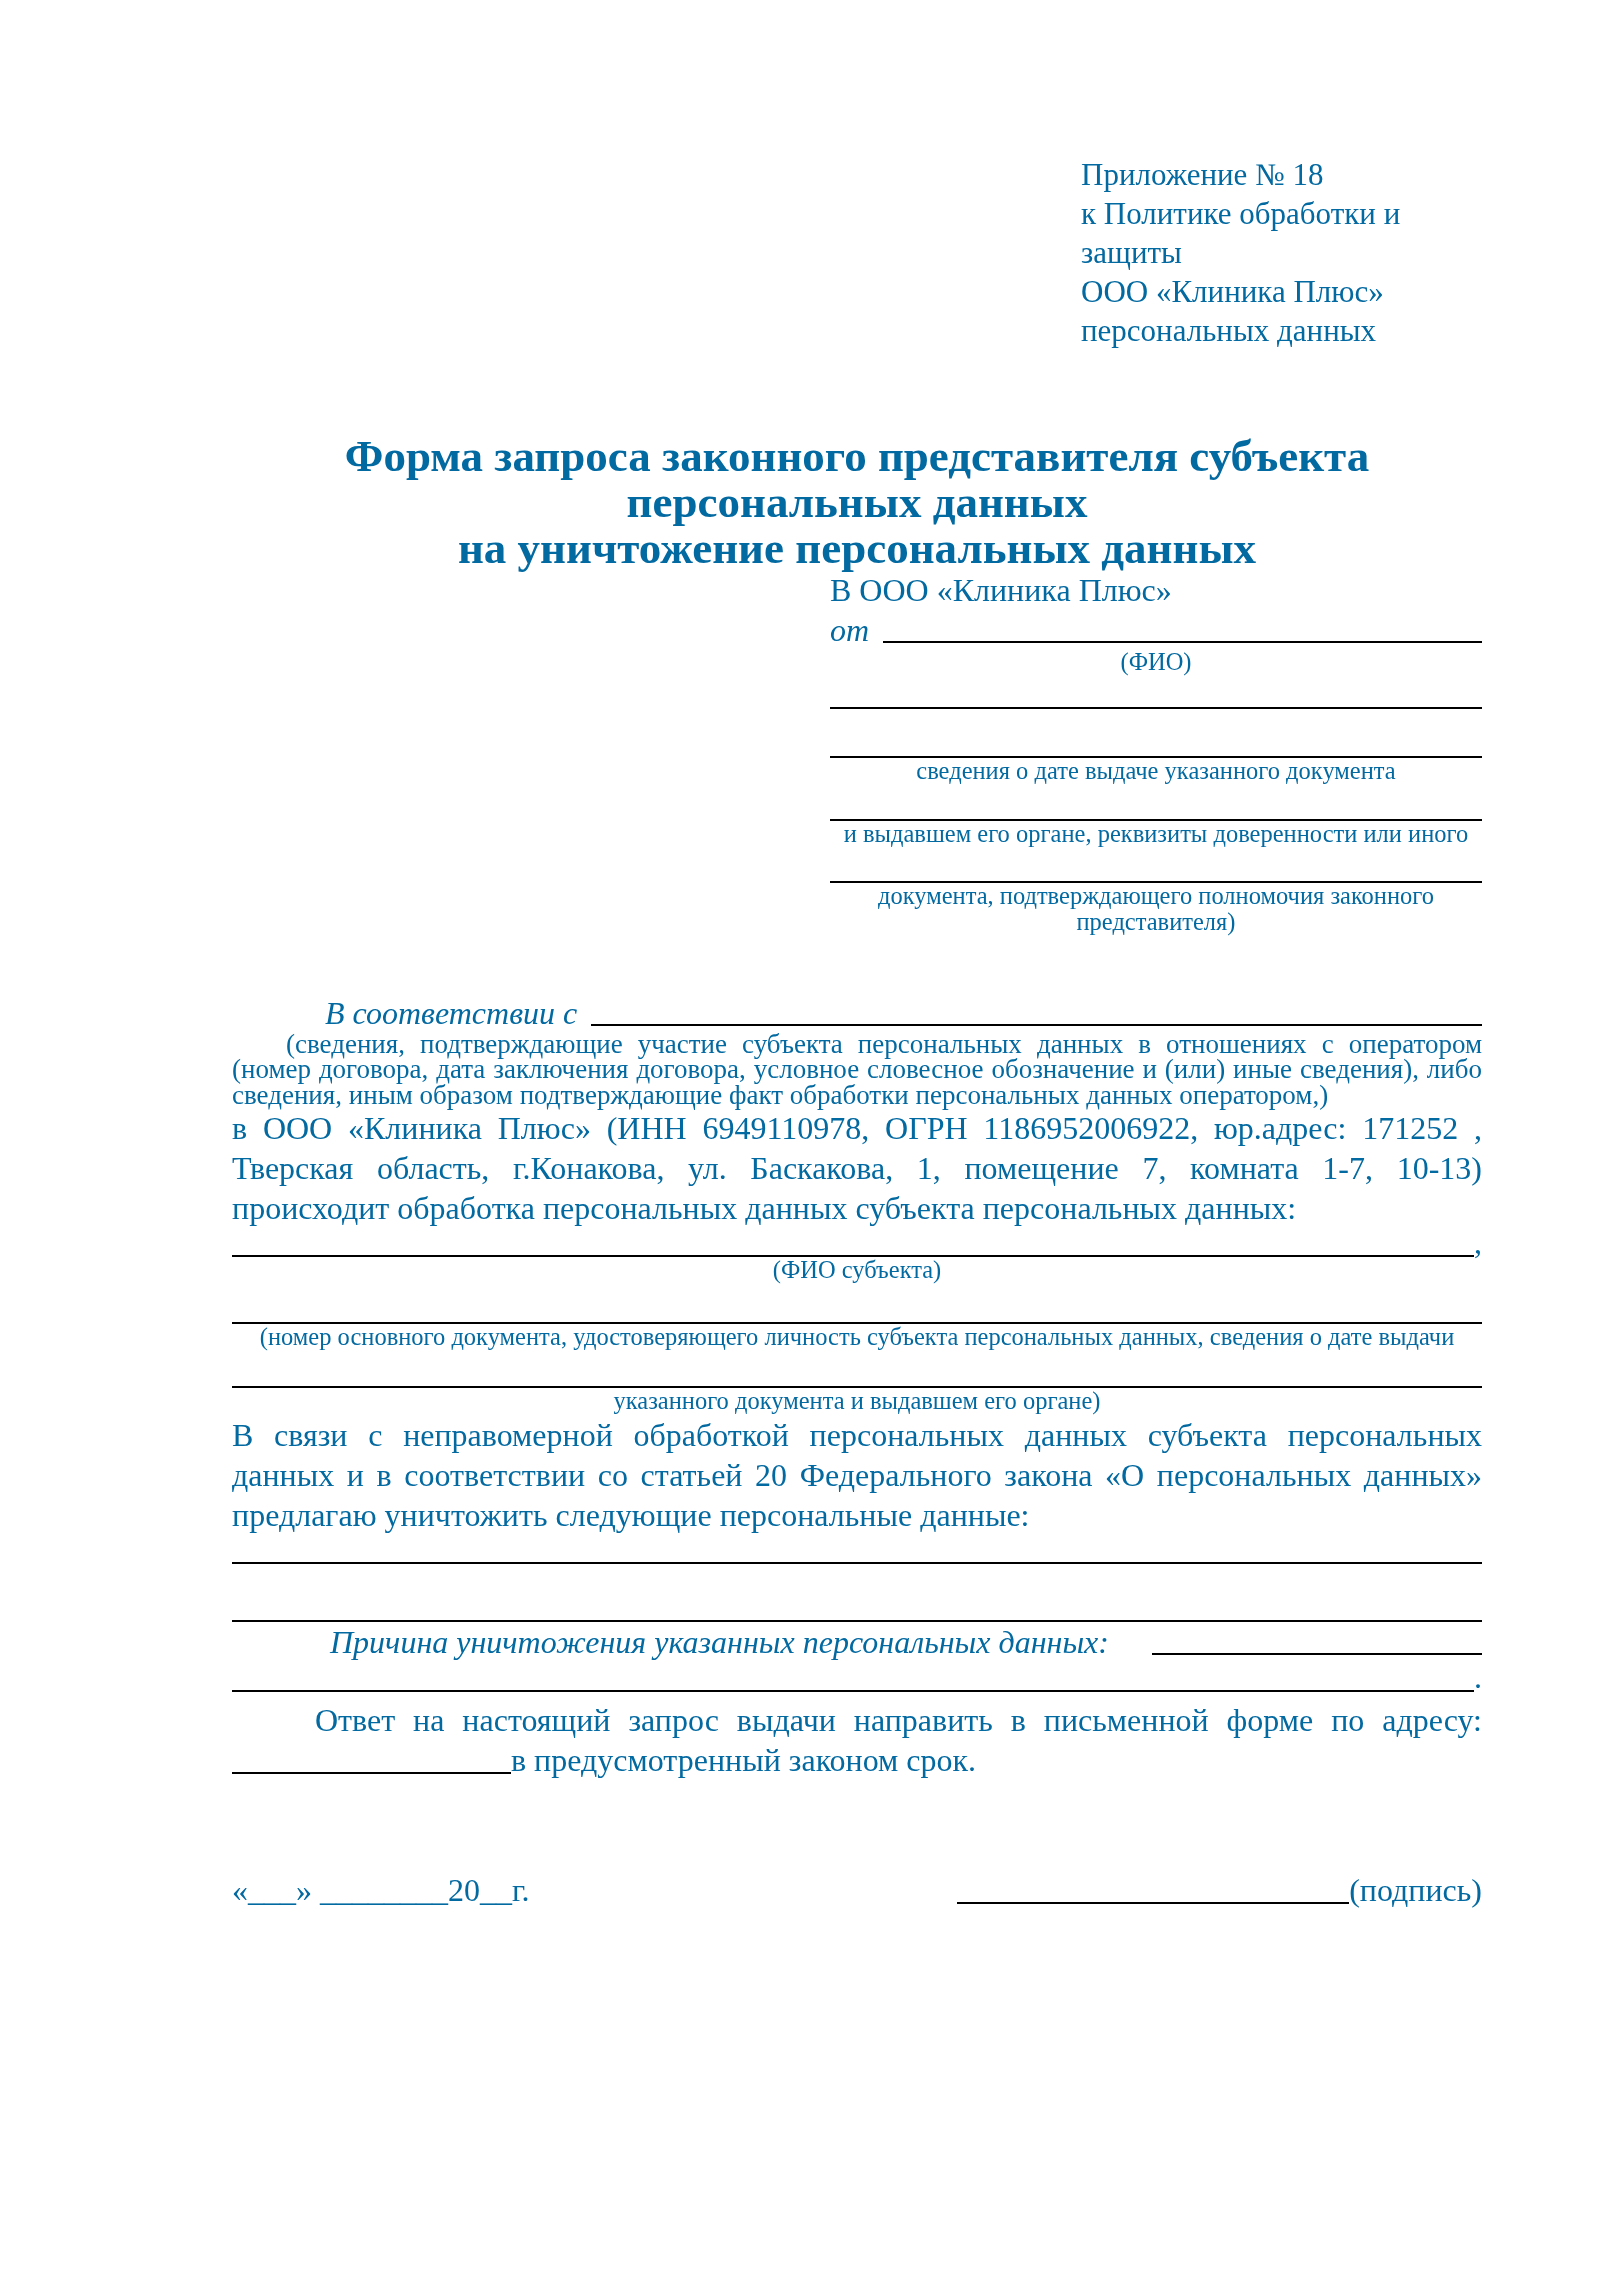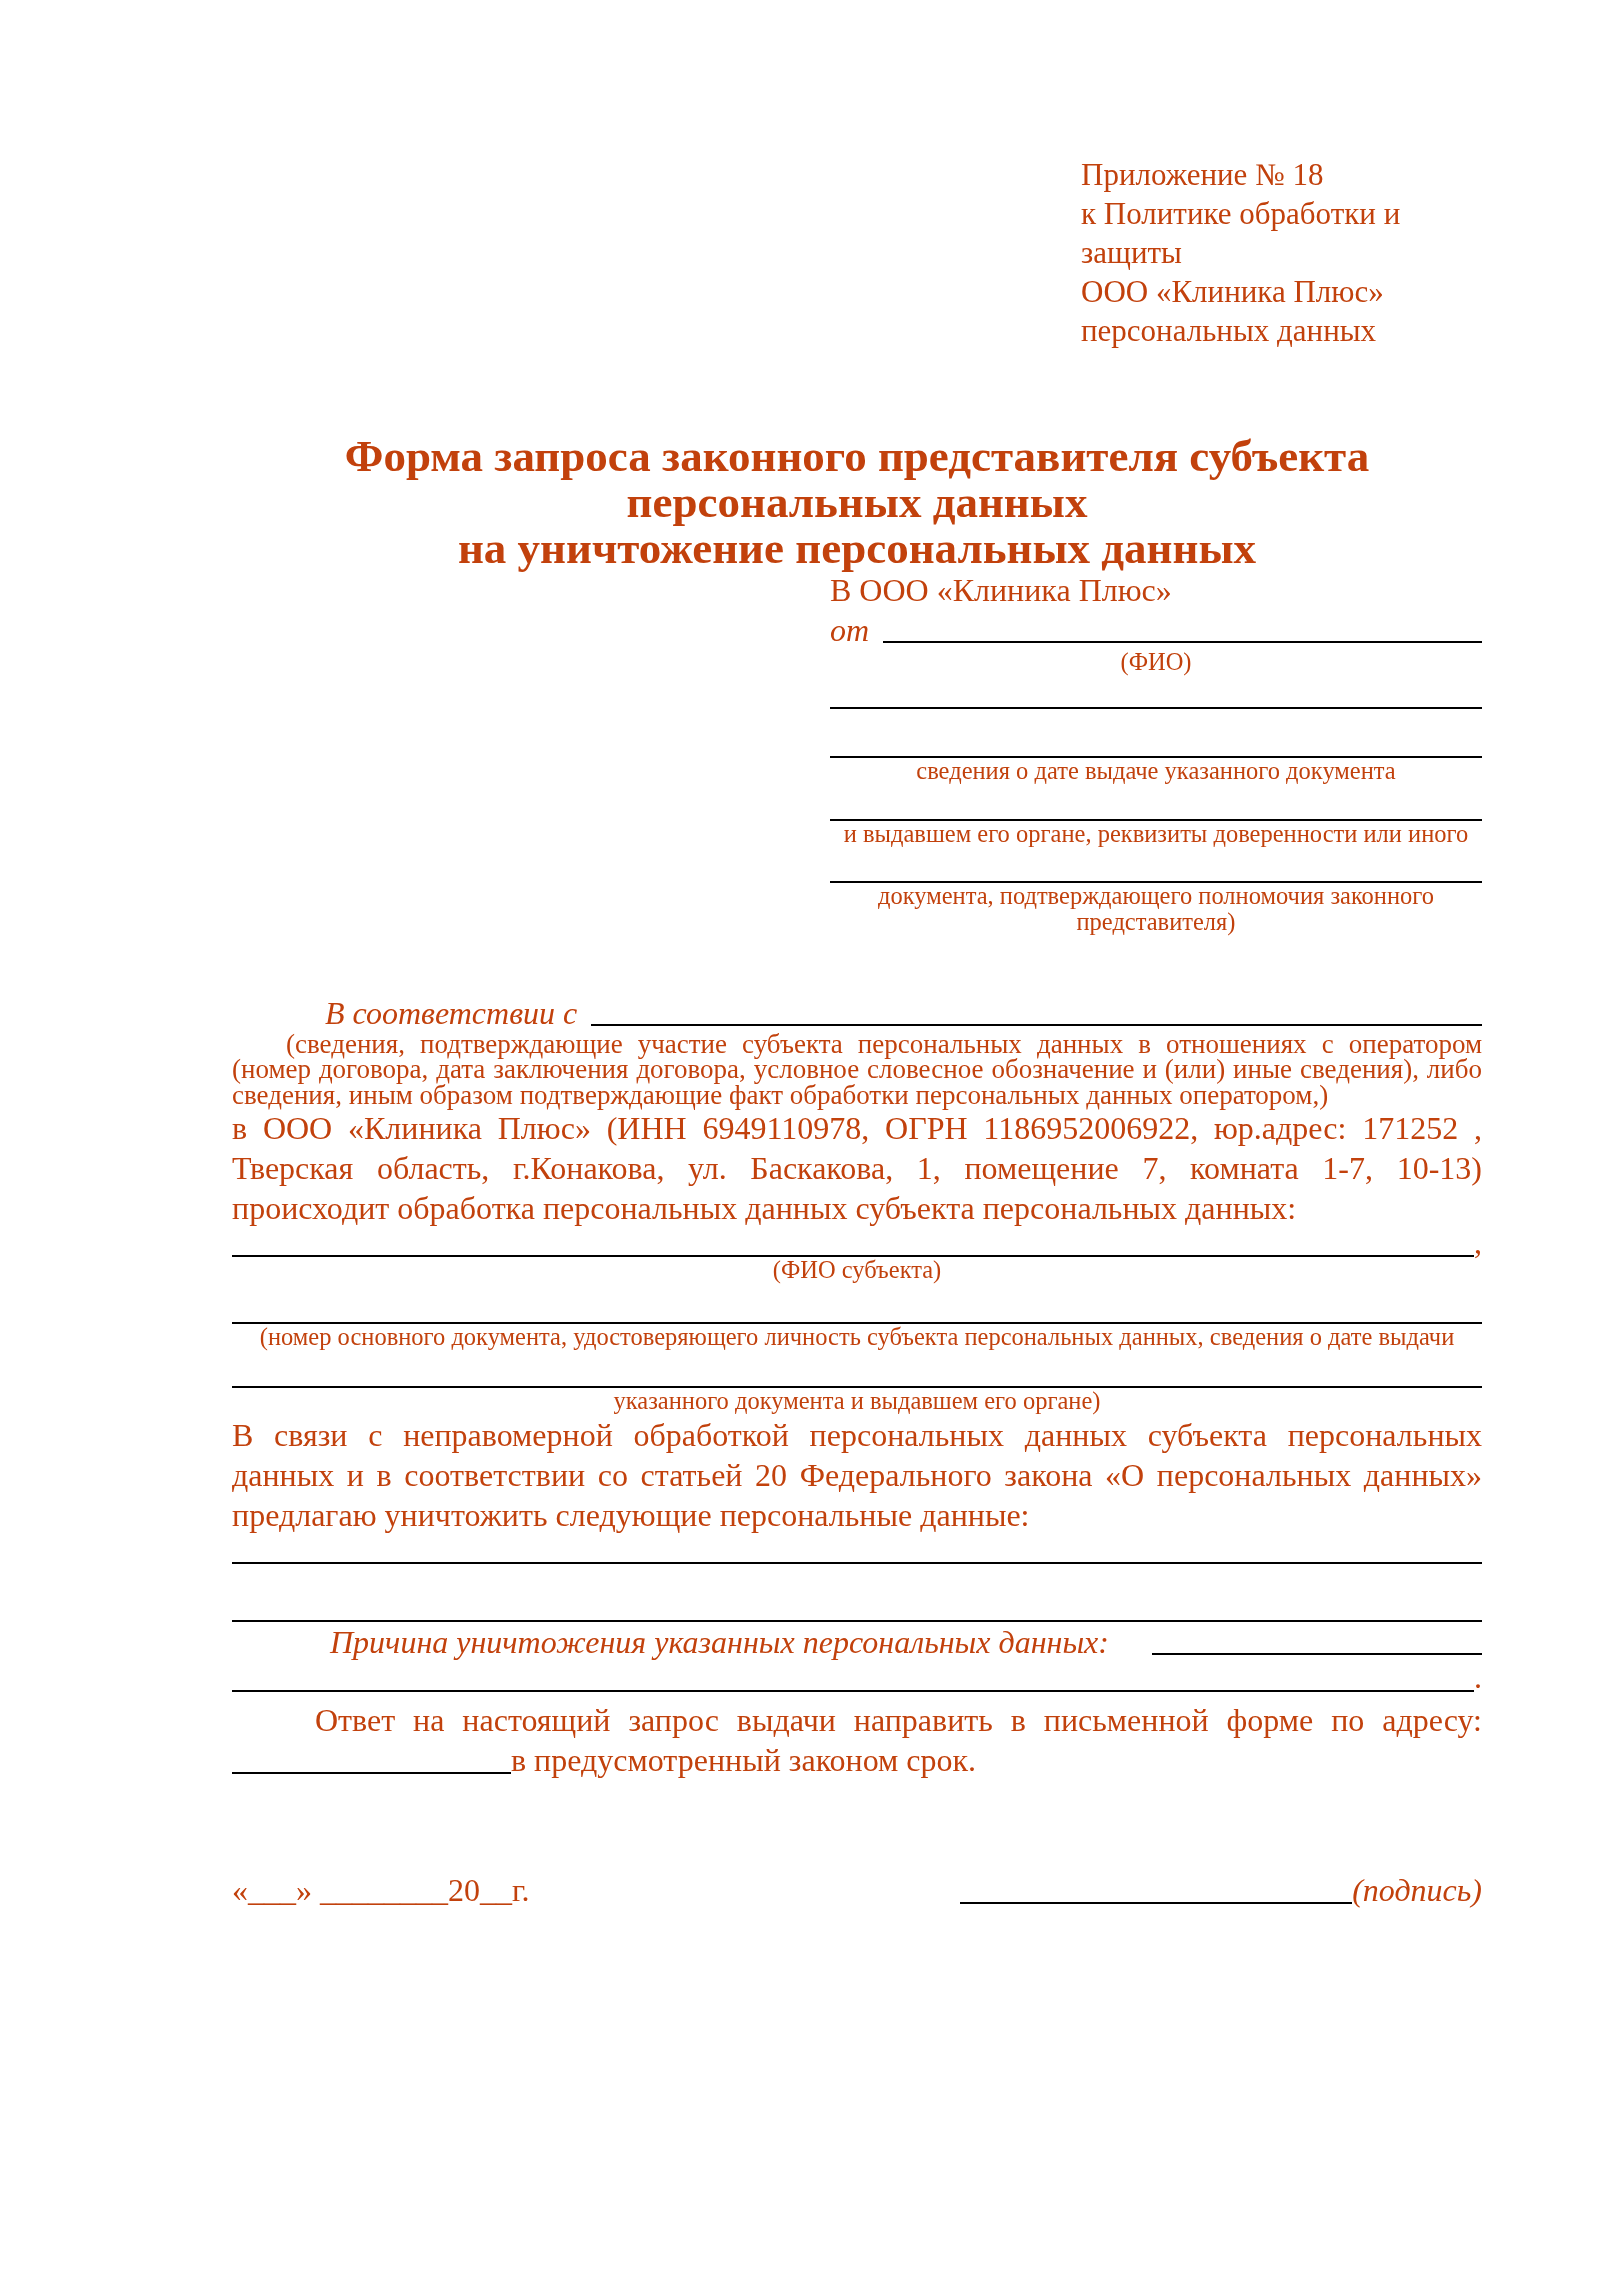--- a/index.html
+++ b/index.html
@@ -1,21 +1,21 @@
 <!DOCTYPE html>
 <html><head>
 <meta charset="utf-8">
 <style>
   html,body{margin:0;padding:0;background:#888;}
   .page{
     position:relative;
     width:1621px;height:2293px;
     margin:0 auto;
     background:#ffffff;
-    color:#c2410c;
+    color:#0369a1;
     box-sizing:border-box;
     padding:155px 139px 0 232px;
     font-family:"Liberation Serif","DejaVu Serif",serif;
     font-size:32px;line-height:40px;
     overflow:hidden;
   }
   
   .appendix{margin-left:849px;font-size:31px;line-height:39px;}
   
   .doc-title{margin:83px 0 0 0;text-align:center;font-weight:bold;font-size:45px;line-height:46px;}
@@ -46,21 +46,21 @@
   .reason-row{height:39px;padding-left:98px;gap:29px;}
   .reply{margin-top:7.8px;text-align:justify;text-align-last:justify;text-indent:83px;}
   .reply-tail-row{display:flex;align-items:stretch;height:40px;}
   .reply-tail-row .short-fill{width:279px;border-bottom:2.9px solid #000;margin-bottom:5.9px;flex:0 0 auto;}
   .reply-tail-row .txt{white-space:nowrap;}
   
   .footer-row{display:flex;justify-content:space-between;align-items:stretch;margin-top:90px;height:40px;}
   .date-part{white-space:nowrap;}
   .sig-part{display:flex;align-items:stretch;}
   .sig-line{width:392px;border-bottom:2.9px solid #000;margin-bottom:5.9px;}
-  .sig-cap{white-space:nowrap;font-style:italic;}
+  .sig-cap{white-space:nowrap;}
 </style>
 </head>
 <body>
 
 <div class="page">
 
   <div class="appendix">
     <div>Приложение № 18</div>
     <div>к Политике обработки и защиты</div>
     <div>ООО «Клиника Плюс»</div>

